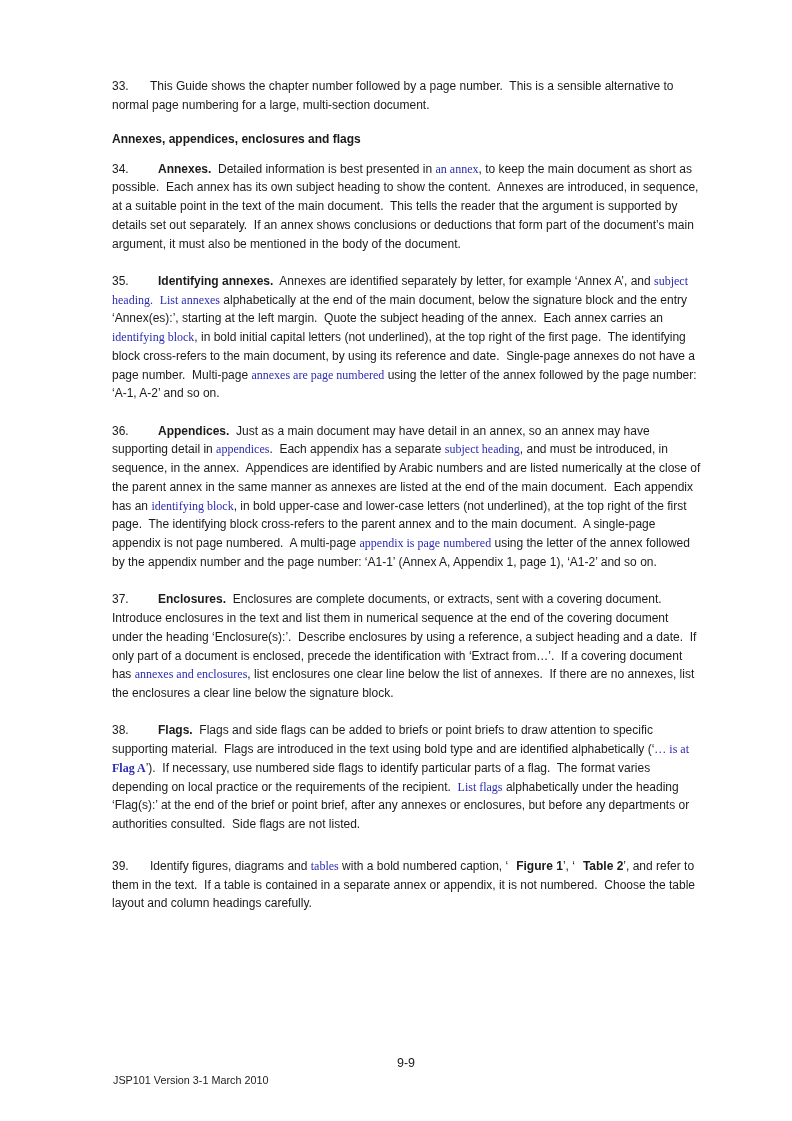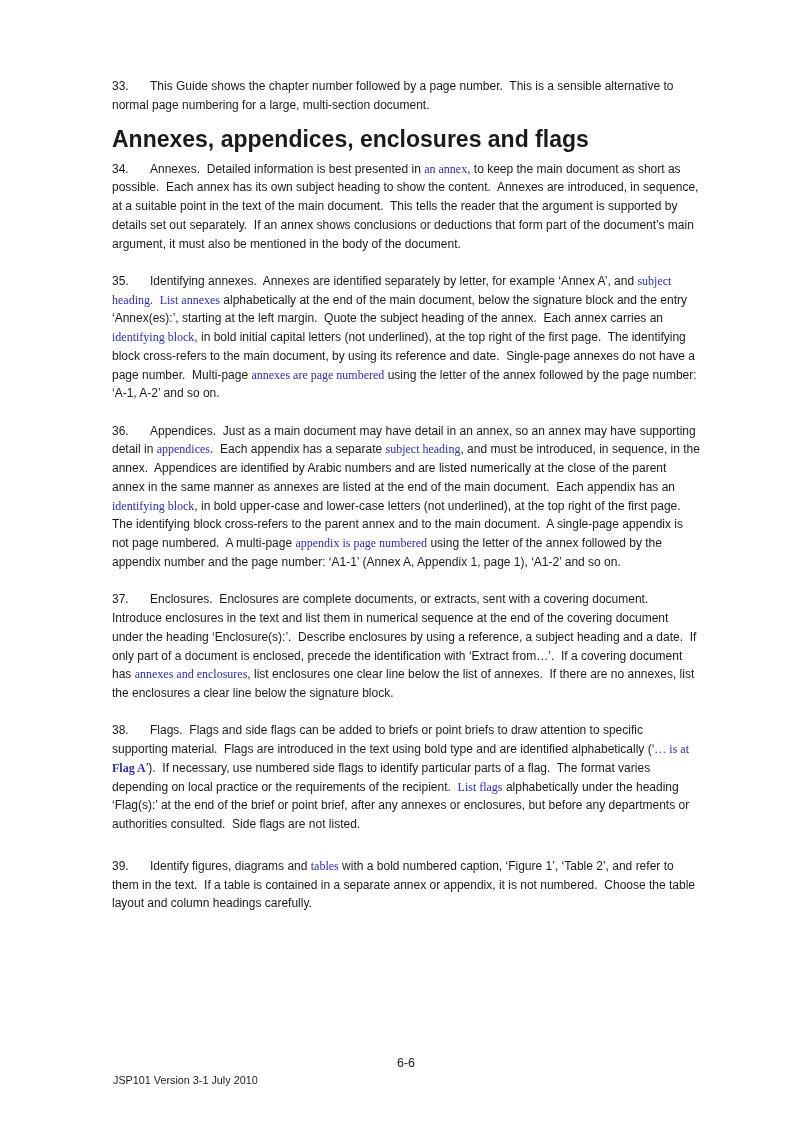--- a/index.html
+++ b/index.html
@@ -1,23 +1,23 @@
 <!DOCTYPE html>
 <html><head>
 <meta charset="utf-8">
 <style>
   html, body { margin: 0; padding: 0; background: #ffffff; }
   body { width: 792px; height: 1121px; position: relative; overflow: hidden;
          font-family: "Liberation Sans", sans-serif; color: #1a1a1a; }
   .page { position: absolute; left: 112px; top: 77px; width: 590px; }
   p.para { margin: 0; font-size: 12px; line-height: 18.75px; }
   .num { display: inline-block; width: 38px; }
-  b { font-weight: normal; }
+  b { font-weight: bold; margin-left: 8px; }
   .link { color: #2b2bb3; cursor: pointer; font-family: Liberation Serif, serif; }
-  h2.section { margin: 0; font-size: 23px; font-weight: bold; line-height: 22px; }
+  h2.section { margin: 0; font-size: 12px; font-weight: bold; line-height: 22px; }
   .gap-after-p { height: 18.6px; }
   .gap-before-h { height: 13px; }
   .gap-after-h { height: 10px; }
   .footer-page { position: absolute; top: 1056px; left: 0; width: 792px; text-align: center;
                  font-size: 12.5px; padding-left: 20px; box-sizing: border-box; }
   .footer-ver { position: absolute; top: 1074px; left: 113px; font-size: 10.8px; color: #222; }
 </style>
 </head>
 <body>
 
@@ -37,14 +37,14 @@
   <p class="para"><span class="num">37.</span><b style="white-space: pre-wrap;">Enclosures.</b><span style="white-space: pre-wrap;">  Enclosures are complete documents, or extracts, sent with a covering document.  Introduce enclosures in the text and list them in numerical sequence at the end of the covering document under the heading ‘Enclosure(s):’.  Describe enclosures by using a reference, a subject heading and a date.  If only part of a document is enclosed, precede the identification with ‘Extract from…’.  If a covering document has </span><a class="link" style="color: rgb(43, 43, 179); white-space: pre-wrap;">annexes and enclosures</a><span style="white-space: pre-wrap;">, list enclosures one clear line below the list of annexes.  If there are no annexes, list the enclosures a clear line below the signature block.</span></p>
   <div class="gap-after-p"></div>
   <p class="para"><span class="num">38.</span><b style="white-space: pre-wrap;">Flags.</b><span style="white-space: pre-wrap;">  Flags and side flags can be added to briefs or point briefs to draw attention to specific supporting material.  Flags are introduced in the text using bold type and are identified alphabetically (‘</span><a class="link" style="color: rgb(43, 43, 179); white-space: pre-wrap;">… is at </a><a class="link" style="color: rgb(43, 43, 179); font-weight: bold; white-space: pre-wrap;">Flag A</a><span style="white-space: pre-wrap;">’).  If necessary, use numbered side flags to identify particular parts of a flag.  The format varies depending on local practice or the requirements of the recipient.  </span><a class="link" style="color: rgb(43, 43, 179); white-space: pre-wrap;">List flags</a><span style="white-space: pre-wrap;"> alphabetically under the heading ‘Flag(s):’ at the end of the brief or point brief, after any annexes or enclosures, but before any departments or authorities consulted.  Side flags are not listed.</span></p>
 
   <div class="gap-before-h"></div>
   <div class="gap-after-h"></div>
 
   <p class="para"><span class="num">39.</span><span style="white-space: pre-wrap;">Identify figures, diagrams and </span><a class="link" style="color: rgb(43, 43, 179); white-space: pre-wrap;">tables</a><span style="white-space: pre-wrap;"> with a bold numbered caption, ‘</span><b style="white-space: pre-wrap;">Figure 1</b><span style="white-space: pre-wrap;">’, ‘</span><b style="white-space: pre-wrap;">Table 2</b><span style="white-space: pre-wrap;">’, and refer to them in the text.  If a table is contained in a separate annex or appendix, it is not numbered.  Choose the table layout and column headings carefully.</span></p>
 </div>
 
-<div class="footer-page">6-6</div>
-<div class="footer-ver">JSP101 Version 3-1 July 2010</div>
+<div class="footer-page">9-9</div>
+<div class="footer-ver">JSP101 Version 3-1 March 2010</div>
 
 </body></html>

